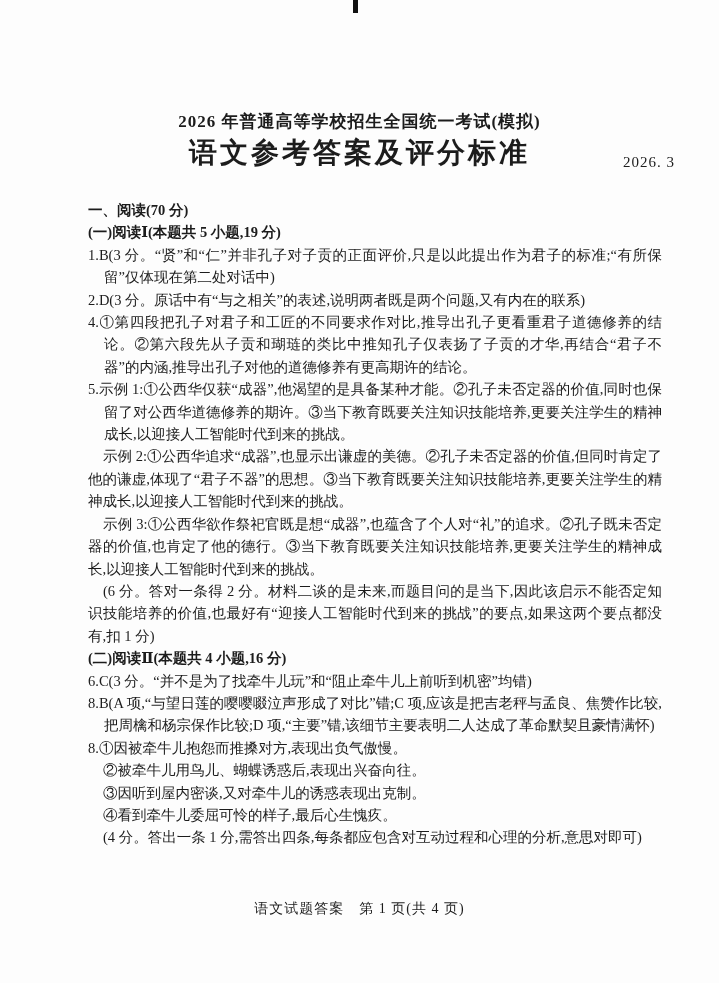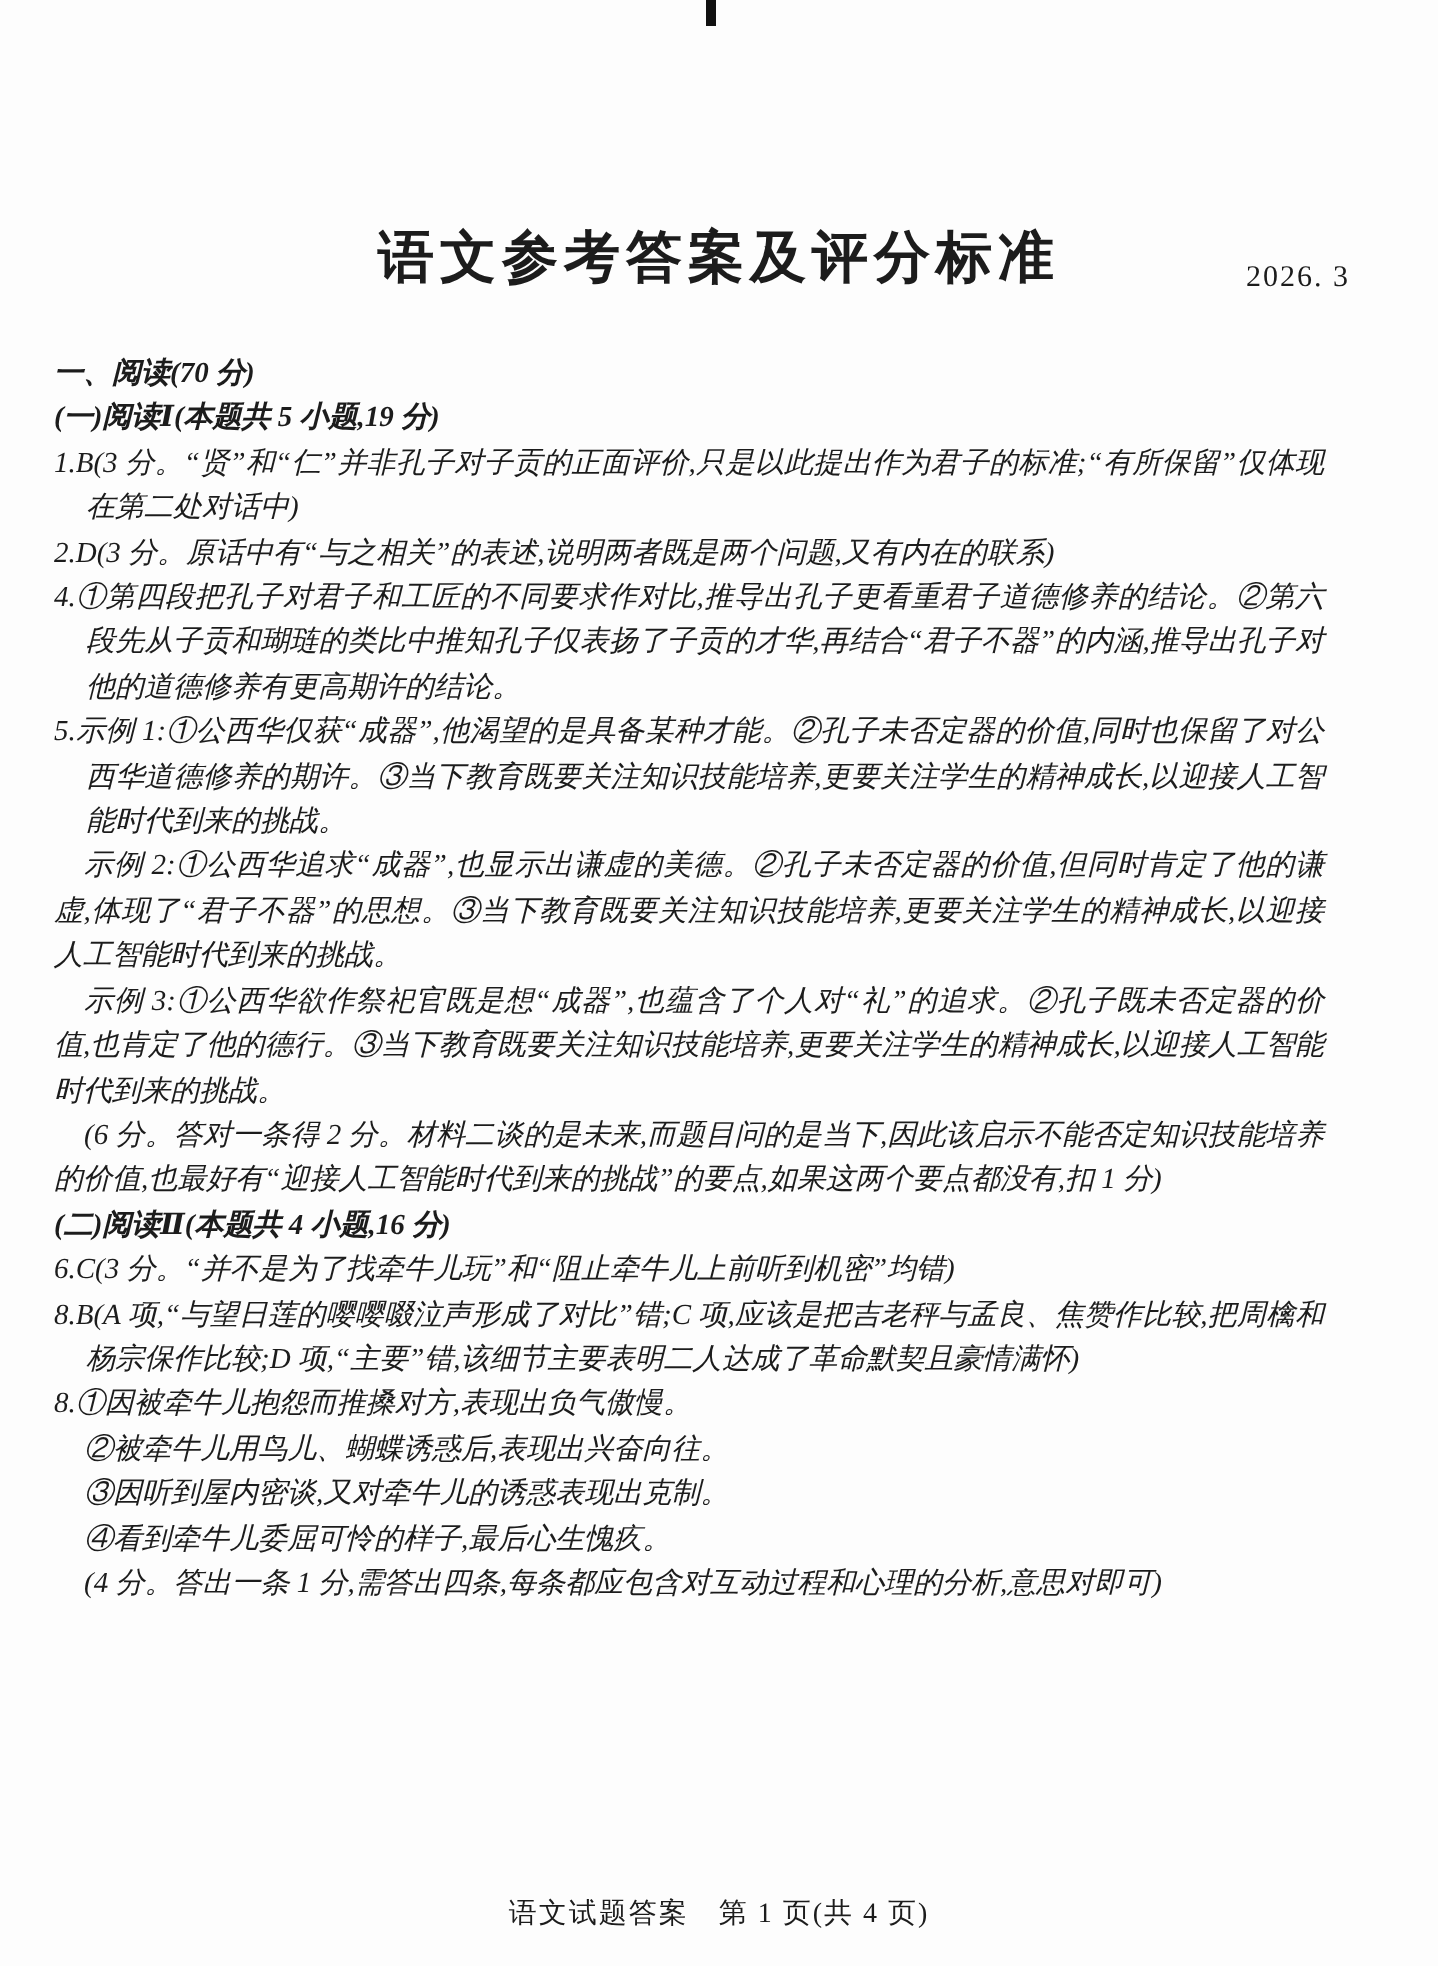--- a/index.html
+++ b/index.html
@@ -47,25 +47,24 @@
     line-height: 40px;
   }
   .date {
     position: absolute;
     right: 44px;
     bottom: 2px;
     font-size: 15px;
     letter-spacing: 1px;
   }
   .doc-body {
-    padding: 26px 57px 0 27px;
+    padding: 26px 57px 0 88px;
     font-size: 14.5px;
     line-height: 22.4px;
     text-align: justify;
-    font-style: italic;
   }
   .doc-body p {
     margin: 0;
   }
   p.section, p.sub {
     font-weight: bold;
   }
   p.item {
     padding-left: 16px;
     text-indent: -16px;
@@ -73,34 +72,35 @@
   p.first-indent {
     text-indent: 15px;
   }
   p.cont {
     padding-left: 15px;
   }
   .doc-footer {
     position: absolute;
     left: 0;
     right: 0;
-    top: 948px;
+    top: 900px;
     text-align: center;
     font-size: 14px;
     letter-spacing: 1px;
   }
 </style>
 </head>
 <body>
 
 <div class="page">
 
   <div class="scan-mark"></div>
 
   <header class="doc-header">
+    <div class="exam-title">2026 年普通高等学校招生全国统一考试(模拟)</div>
     <div class="title-row">
       <h1 class="main-title">语文参考答案及评分标准</h1>
       <span class="date">2026. 3</span>
     </div>
   </header>
 
   <main class="doc-body">
     <p class="section">一、阅读(70 分)</p>
     <p class="sub">(一)阅读Ⅰ(本题共 5 小题,19 分)</p>
     <p class="item">1.B(3 分。“贤”和“仁”并非孔子对子贡的正面评价,只是以此提出作为君子的标准;“有所保留”仅体现在第二处对话中)</p>

